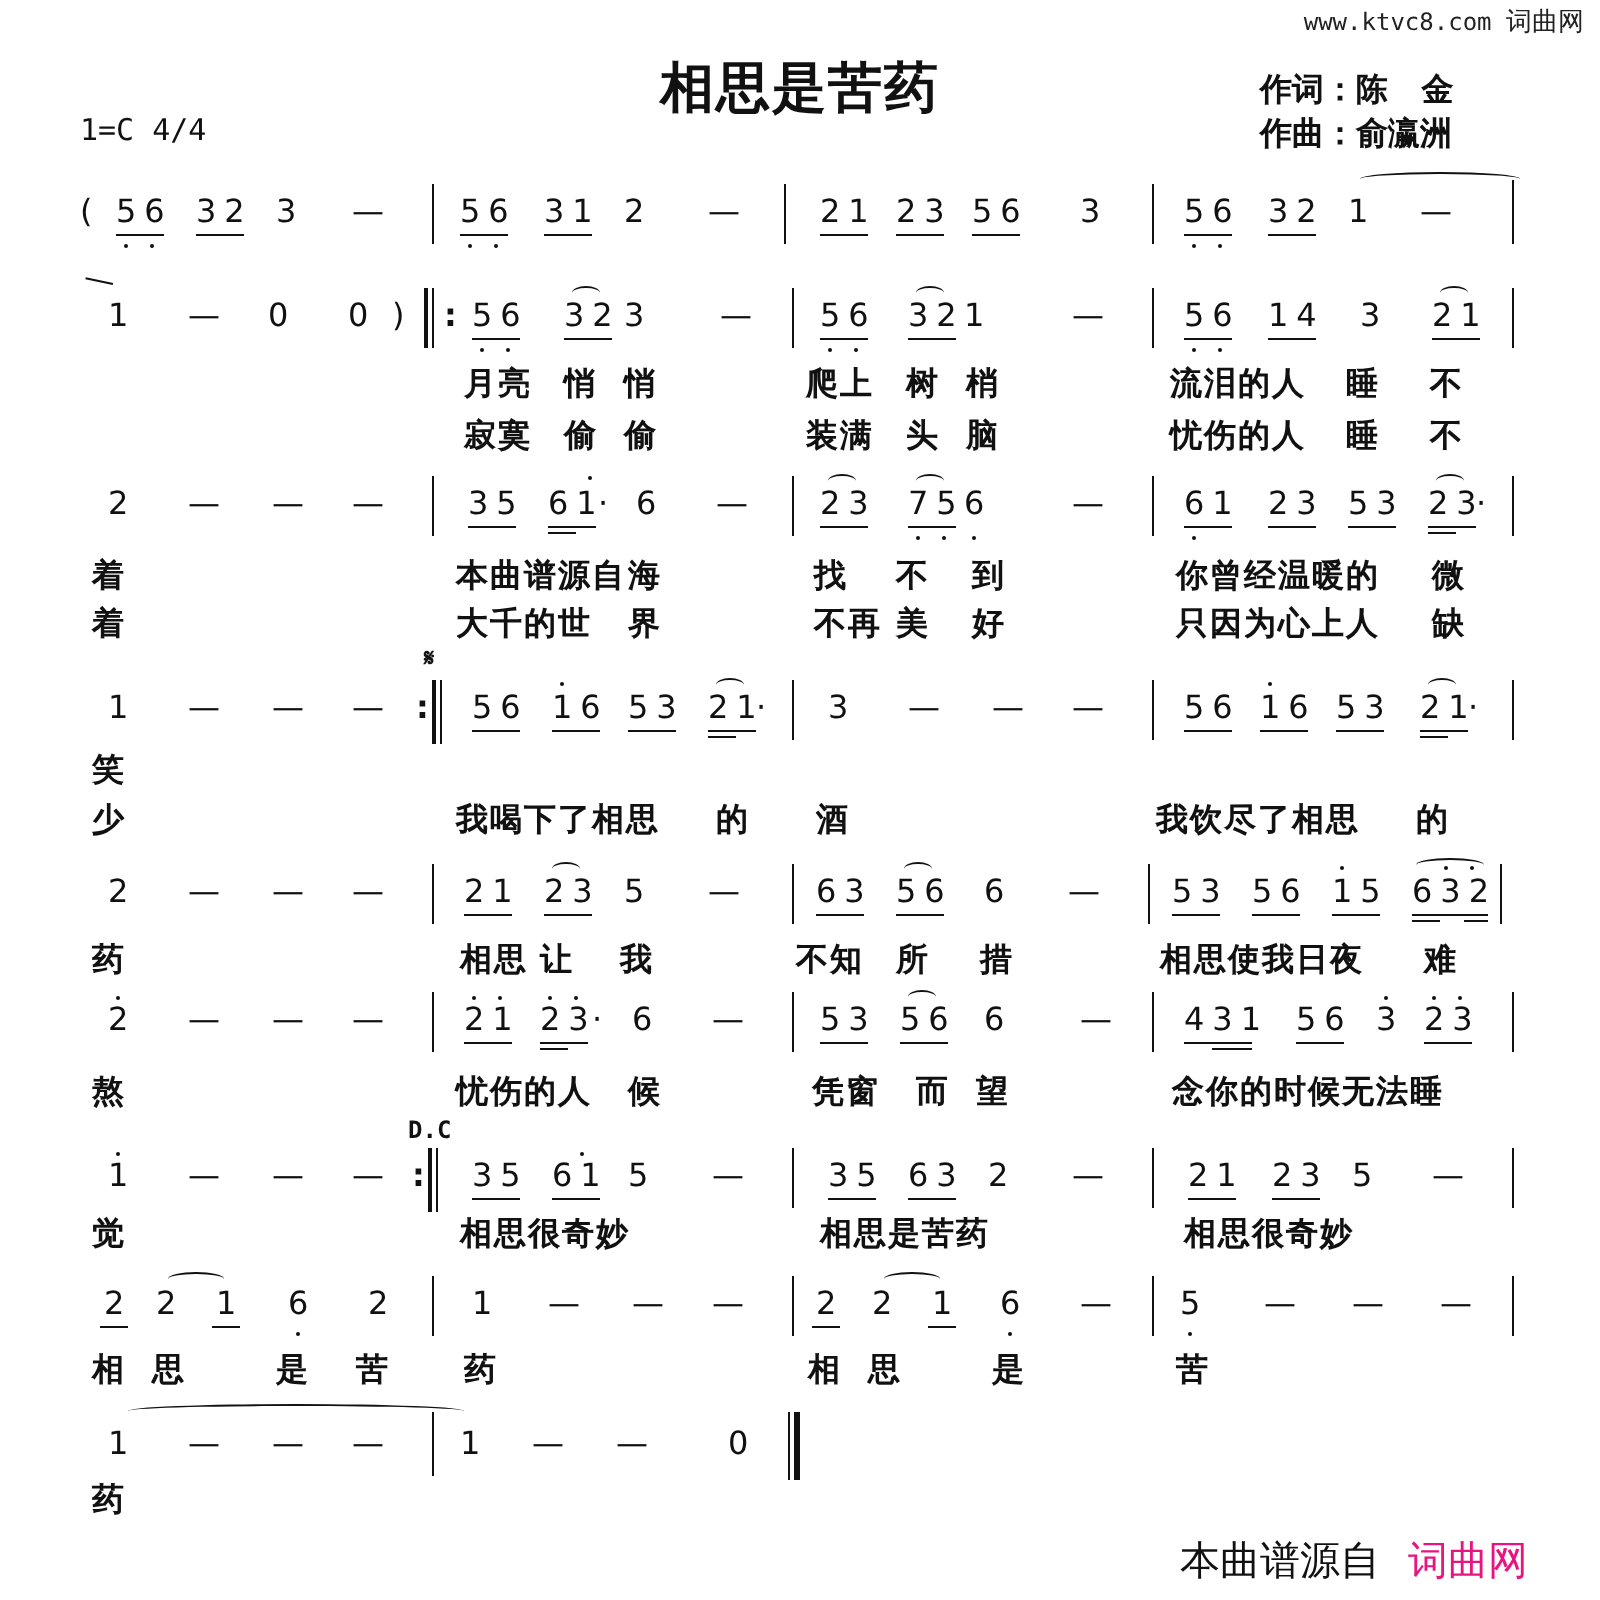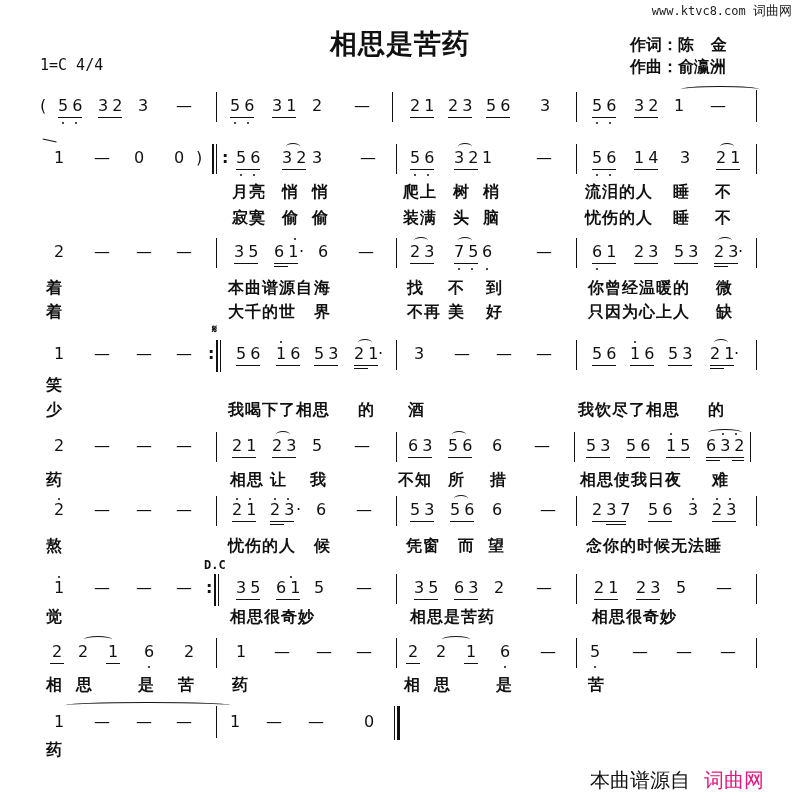--- a/index.html
+++ b/index.html
@@ -313,21 +313,21 @@
   <span class="note" style="left: 316px; letter-spacing: 4px;">—</span>
   <div class="bar" style="left:356px;top:-4px;height:30px"></div>
   <span class="note" style="left: 370px; letter-spacing: 4px;">53</span>
   <div class="ul" style="left:370px;top:21px;width:24px"></div>
   <span class="note" style="left: 410px; letter-spacing: 4px;">56</span>
   <div class="ul" style="left:410px;top:21px;width:24px"></div>
   <div class="slur" style="left:414px;top:-5px;width:14px"></div>
   <span class="note" style="left: 452px; letter-spacing: 4px;">6</span>
   <span class="note" style="left: 500px; letter-spacing: 4px;">—</span>
   <div class="bar" style="left:536px;top:-4px;height:30px"></div>
-  <span class="note" style="left: 552px; letter-spacing: 4px;">237</span>
+  <span class="note" style="left: 552px; letter-spacing: 4px;">431</span>
   <div class="ul" style="left:552px;top:21px;width:34px"></div>
   <div class="ul" style="left:566px;top:24px;width:20px"></div>
   <span class="note" style="left: 608px; letter-spacing: 4px;">56</span>
   <div class="ul" style="left:608px;top:21px;width:24px"></div>
   <span class="note" style="left: 648px; letter-spacing: 4px;">3</span>
   <div class="dot" style="left:652px;top:-2px"></div>
   <span class="note" style="left: 672px; letter-spacing: 4px;">23</span>
   <div class="ul" style="left:672px;top:21px;width:24px"></div>
   <div class="dot" style="left:676px;top:-2px"></div>
     <div class="dot" style="left:689px;top:-2px"></div>

